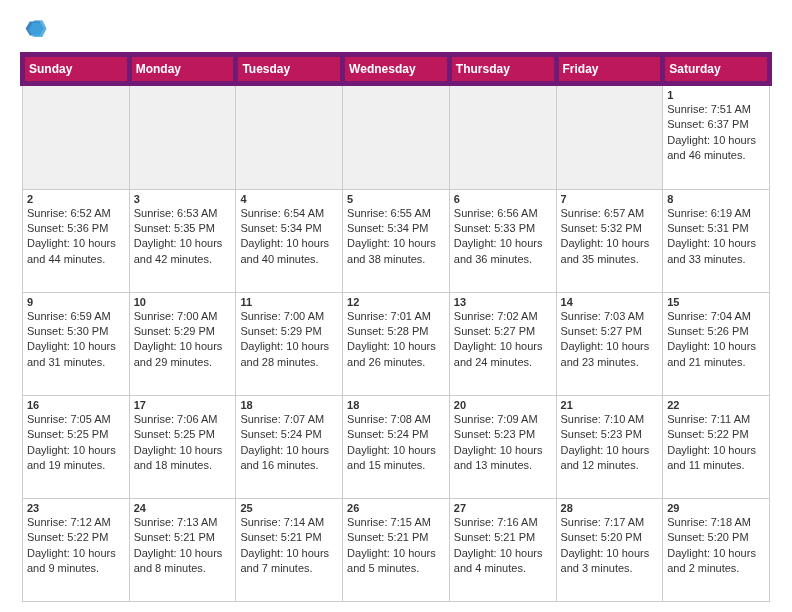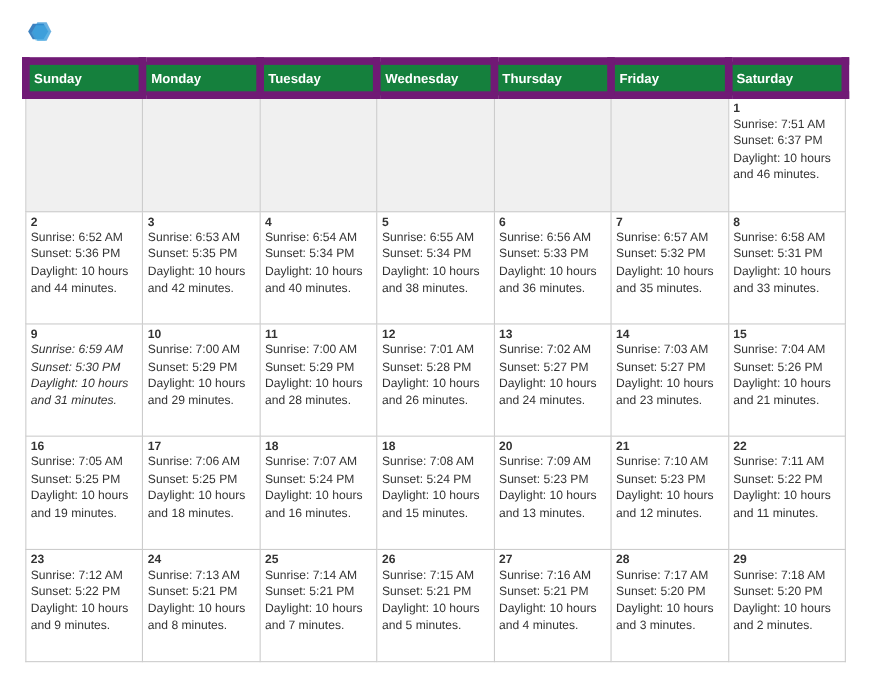--- a/index.html
+++ b/index.html
@@ -53,26 +53,26 @@
       color: #444;
     }
     .calendar {
       flex: 1;
       border: 1px solid #ccc;
       border-collapse: collapse;
       width: 100%;
       table-layout: fixed;
     }
     .calendar th {
-      background: #15803d;
+      background: #be185d;
       color: #fff;
       font-size: 12px;
       font-weight: bold;
       padding: 5px 4px;
-      border: 7px solid #701a75;
+      border: 5px solid #701a75;
       text-align: left;
     }
     .calendar td {
       border: 1px solid #ccc;
       vertical-align: top;
       padding: 3px 4px;
       font-size: 9.5px;
       color: #333;
       background: #fff;
       width: calc(100% / 7);
@@ -178,29 +178,29 @@
 Daylight: 10 hours and 36 minutes.</div>
           </td>
           <td>
             <span class="day-number">7</span>
             <div class="day-info" style="white-space: pre-line;">Sunrise: 6:57 AM
 Sunset: 5:32 PM
 Daylight: 10 hours and 35 minutes.</div>
           </td>
           <td>
             <span class="day-number">8</span>
-            <div class="day-info" style="white-space: pre-line;">Sunrise: 6:58 AM
+            <div class="day-info" style="white-space: pre-line;">Sunrise: 6:19 AM
 Sunset: 5:31 PM
 Daylight: 10 hours and 33 minutes.</div>
           </td>
         </tr>
         <tr>
           <td>
             <span class="day-number">9</span>
-            <div class="day-info" style="white-space: pre-line; font-style: italic;">Sunrise: 6:59 AM
+            <div class="day-info" style="white-space: pre-line;">Sunrise: 6:59 AM
 Sunset: 5:30 PM
 Daylight: 10 hours and 31 minutes.</div>
           </td>
           <td>
             <span class="day-number">10</span>
             <div class="day-info" style="white-space: pre-line;">Sunrise: 7:00 AM
 Sunset: 5:29 PM
 Daylight: 10 hours and 29 minutes.</div>
           </td>
           <td>

